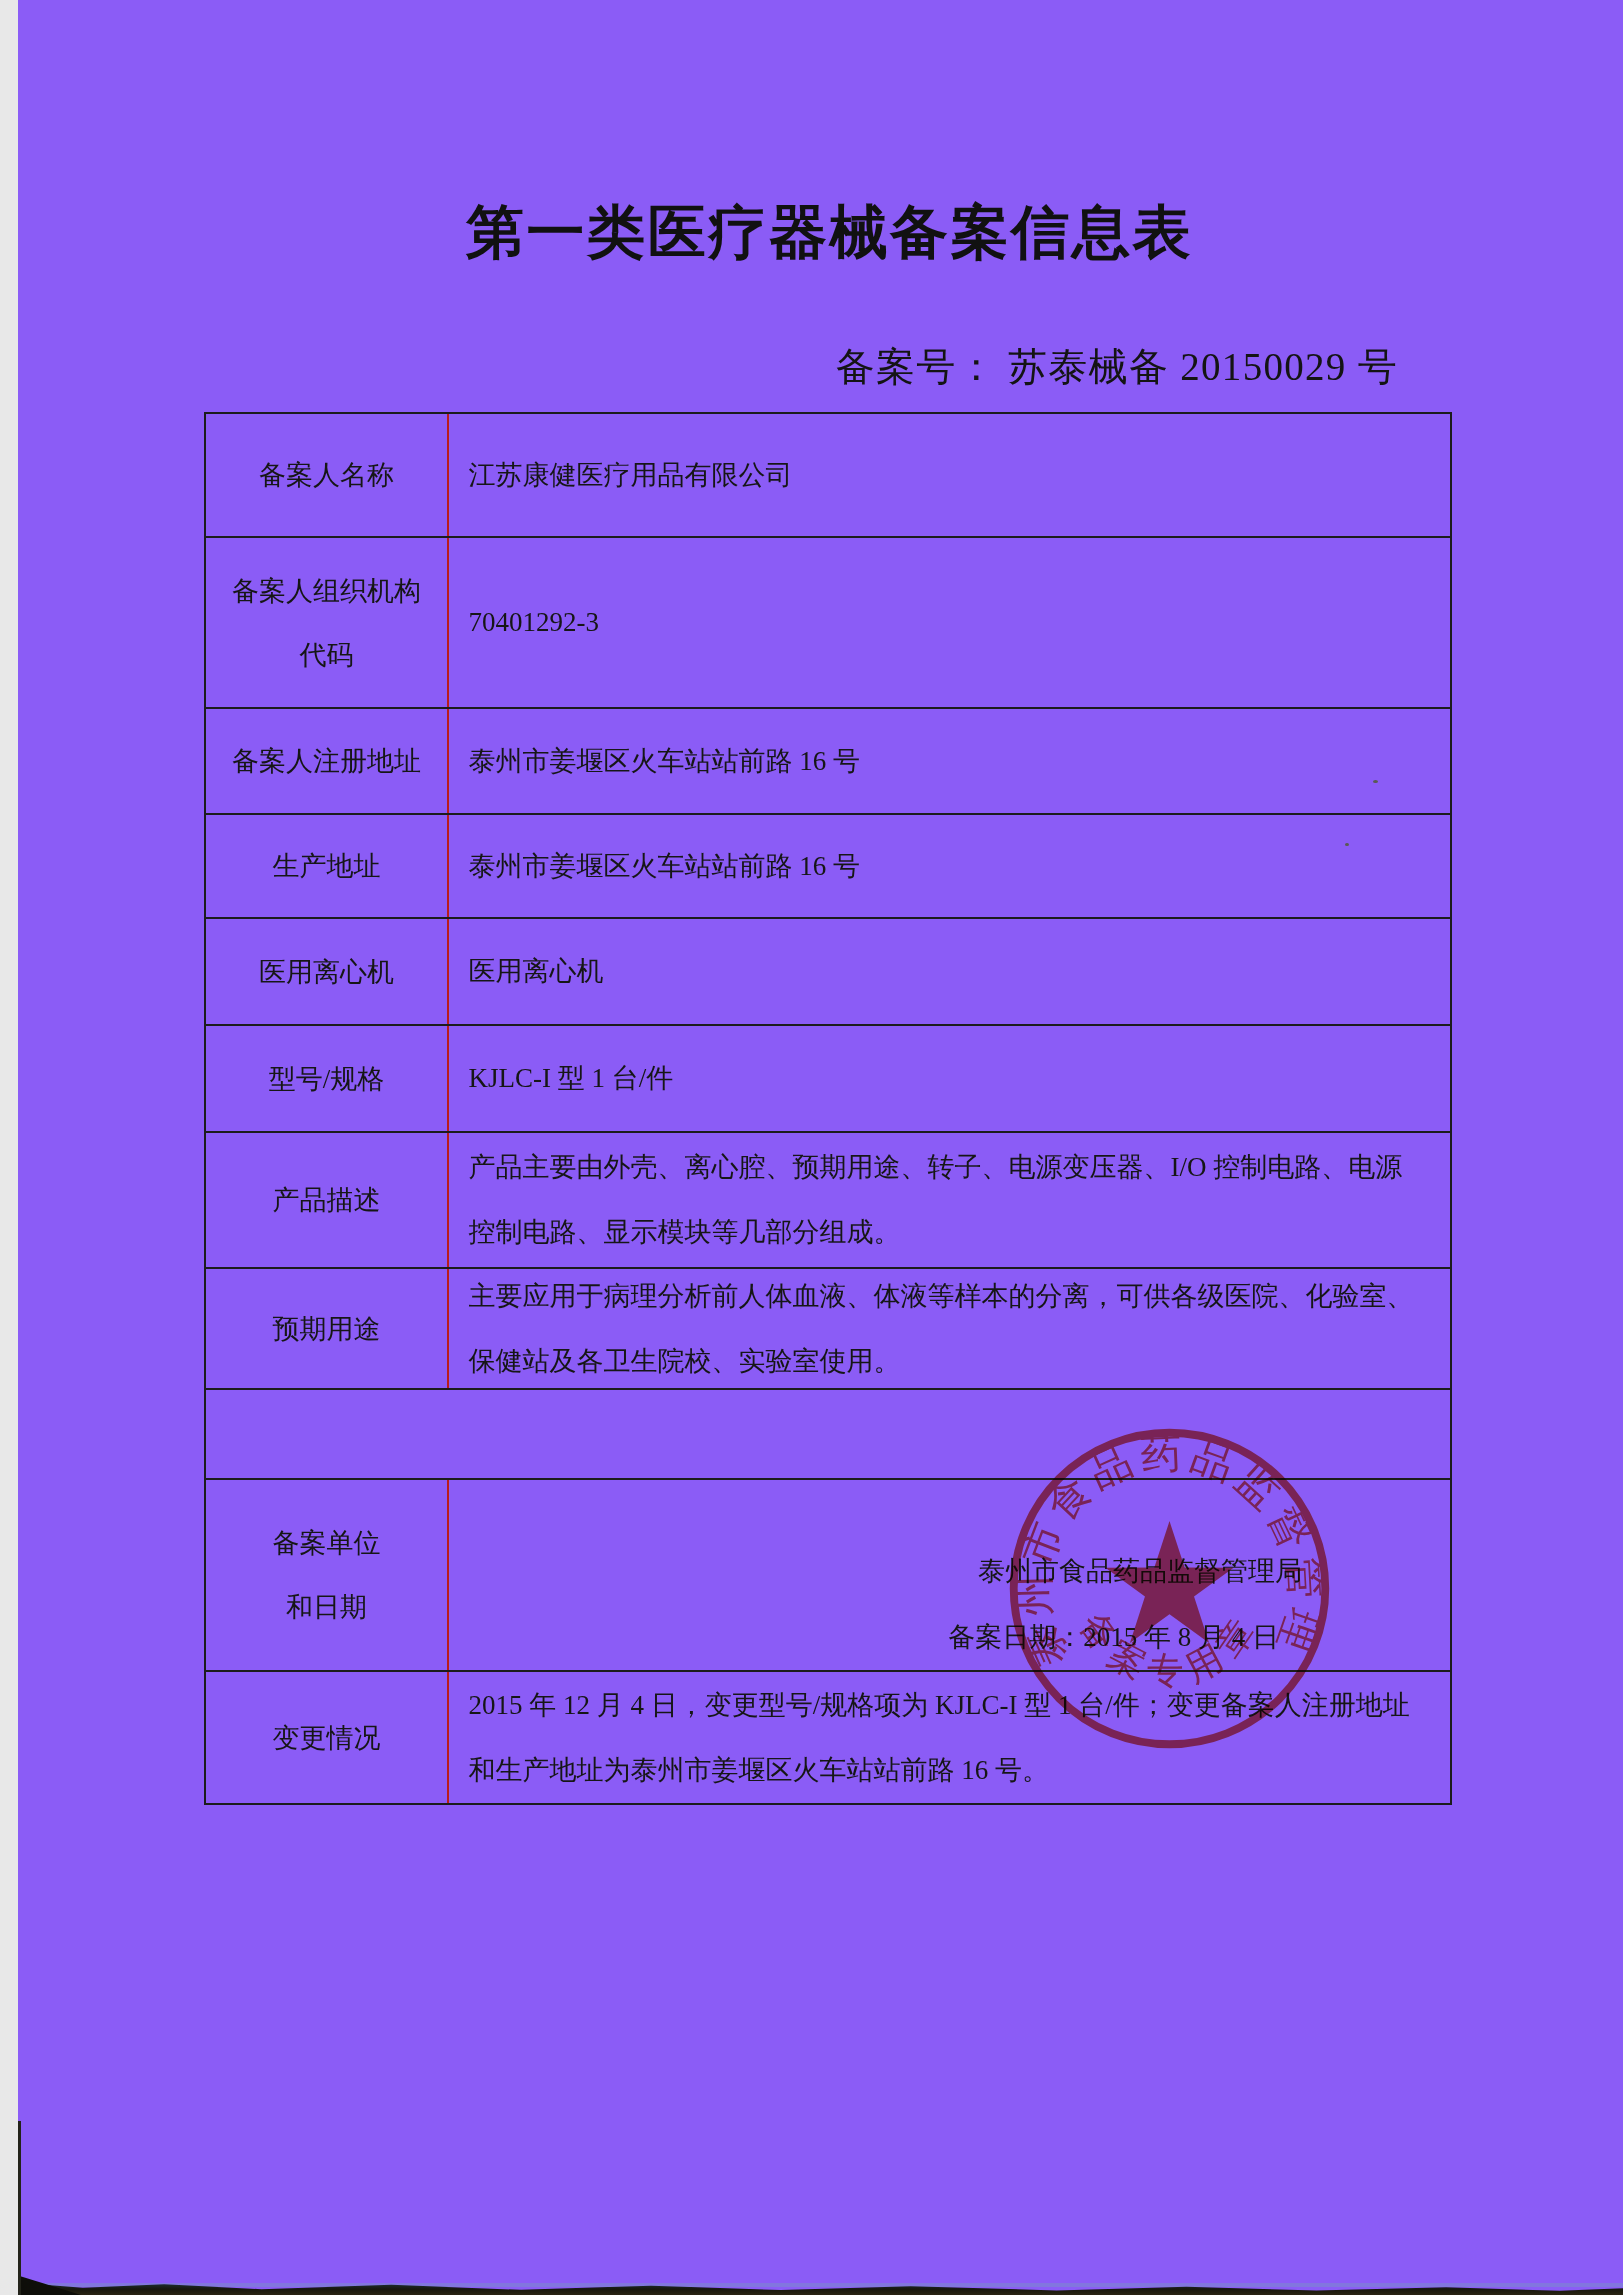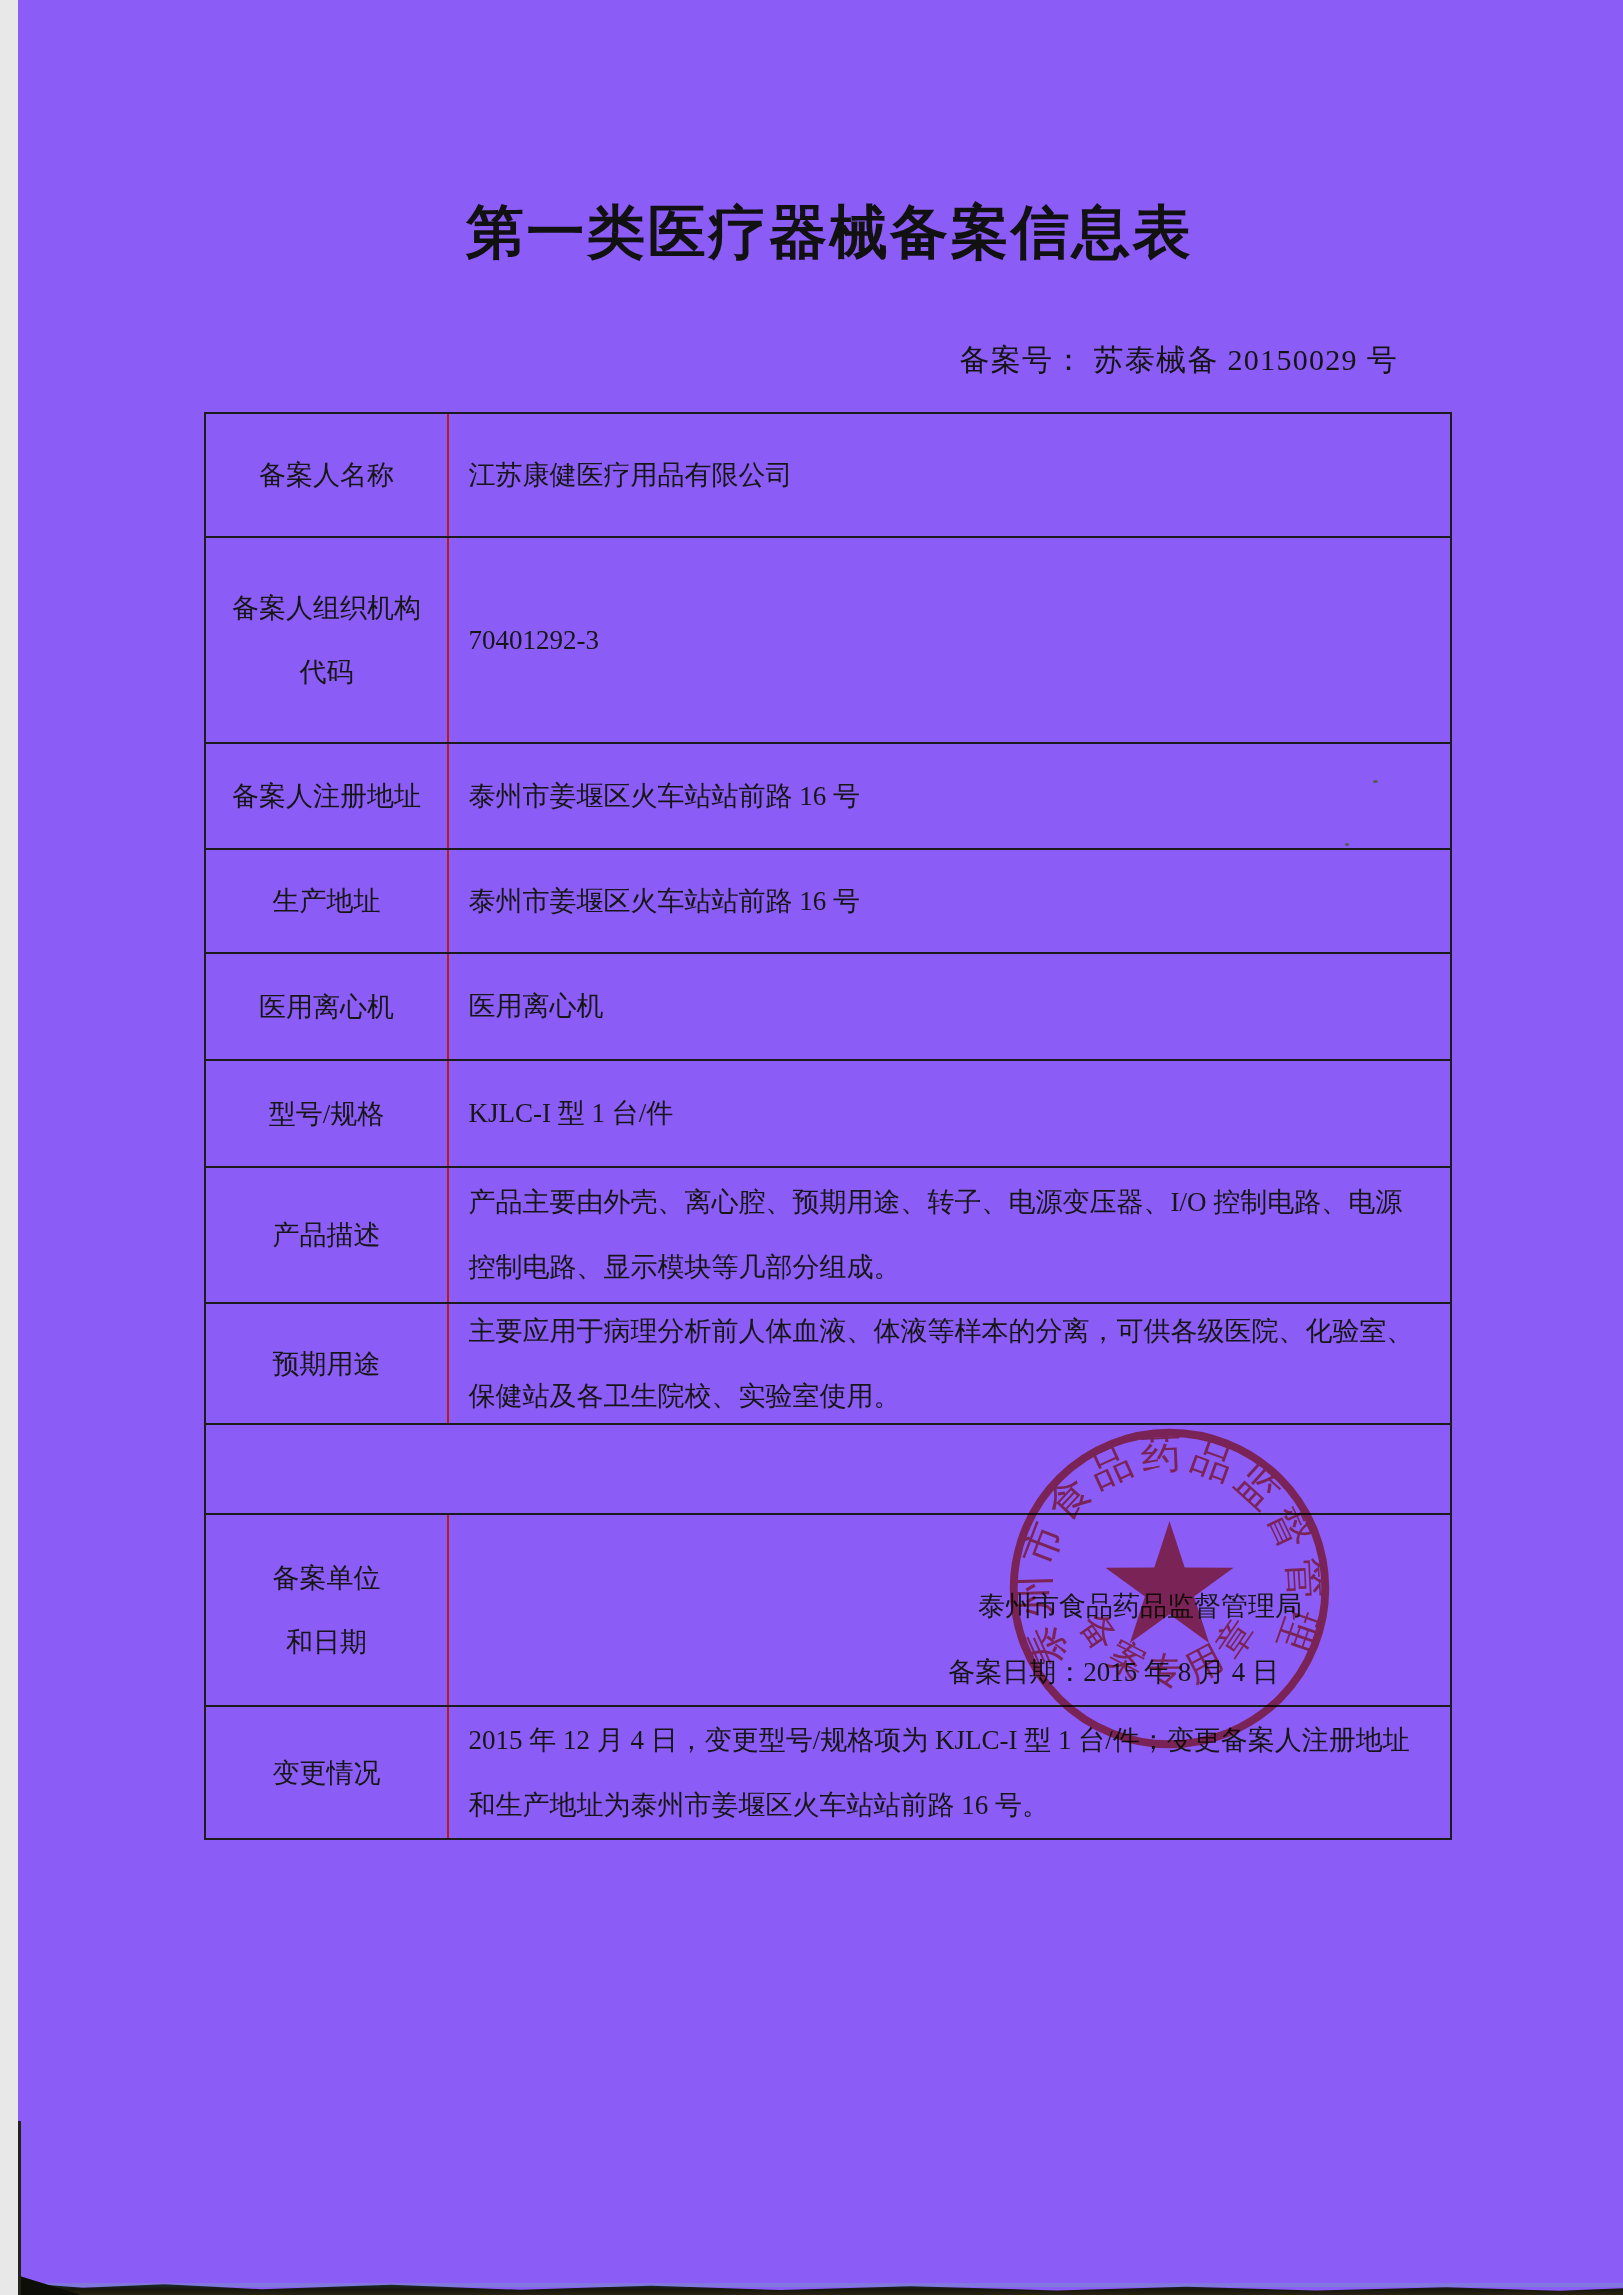--- a/index.html
+++ b/index.html
@@ -14,30 +14,30 @@
   }
   
   .doc-title{
     position:absolute;left:0;right:0;top:194px;
     text-align:center;
     font-size:58px;font-weight:bold;letter-spacing:2.6px;
     color:#111;
   }
   .filing-no{
     position:absolute;top:340px;right:243px;
-    font-size:30px;letter-spacing:1.3px;color:#141414;
+    font-size:39px;letter-spacing:1.3px;color:#141414;
   }
   
   .info-table{
     position:absolute;left:186px;top:412px;width:1244px;
     border:2px solid #1c1c1c;
   }
   .trow{display:flex;box-sizing:border-box;border-bottom:2px solid #1c1c1c;}
   .trow:last-child{border-bottom:none;}
-  .r1{height:124px}.r2{height:206px}.r3{height:106px}.r4{height:104px}
+  .r1{height:124px}.r2{height:171px}.r3{height:106px}.r4{height:104px}
   .r5{height:107px}.r6{height:107px}.r7{height:136px}.r8{height:121px}
   .r9{height:90px}.r10{height:192px}.r11{height:131px}
   .tlabel{
     box-sizing:border-box;width:243px;flex:none;
     border-right:2px solid #b91c1c;
     display:flex;align-items:center;justify-content:center;
     text-align:center;font-size:27px;line-height:64px;
     white-space:pre-line;color:#161616;
   }
   .tvalue{

